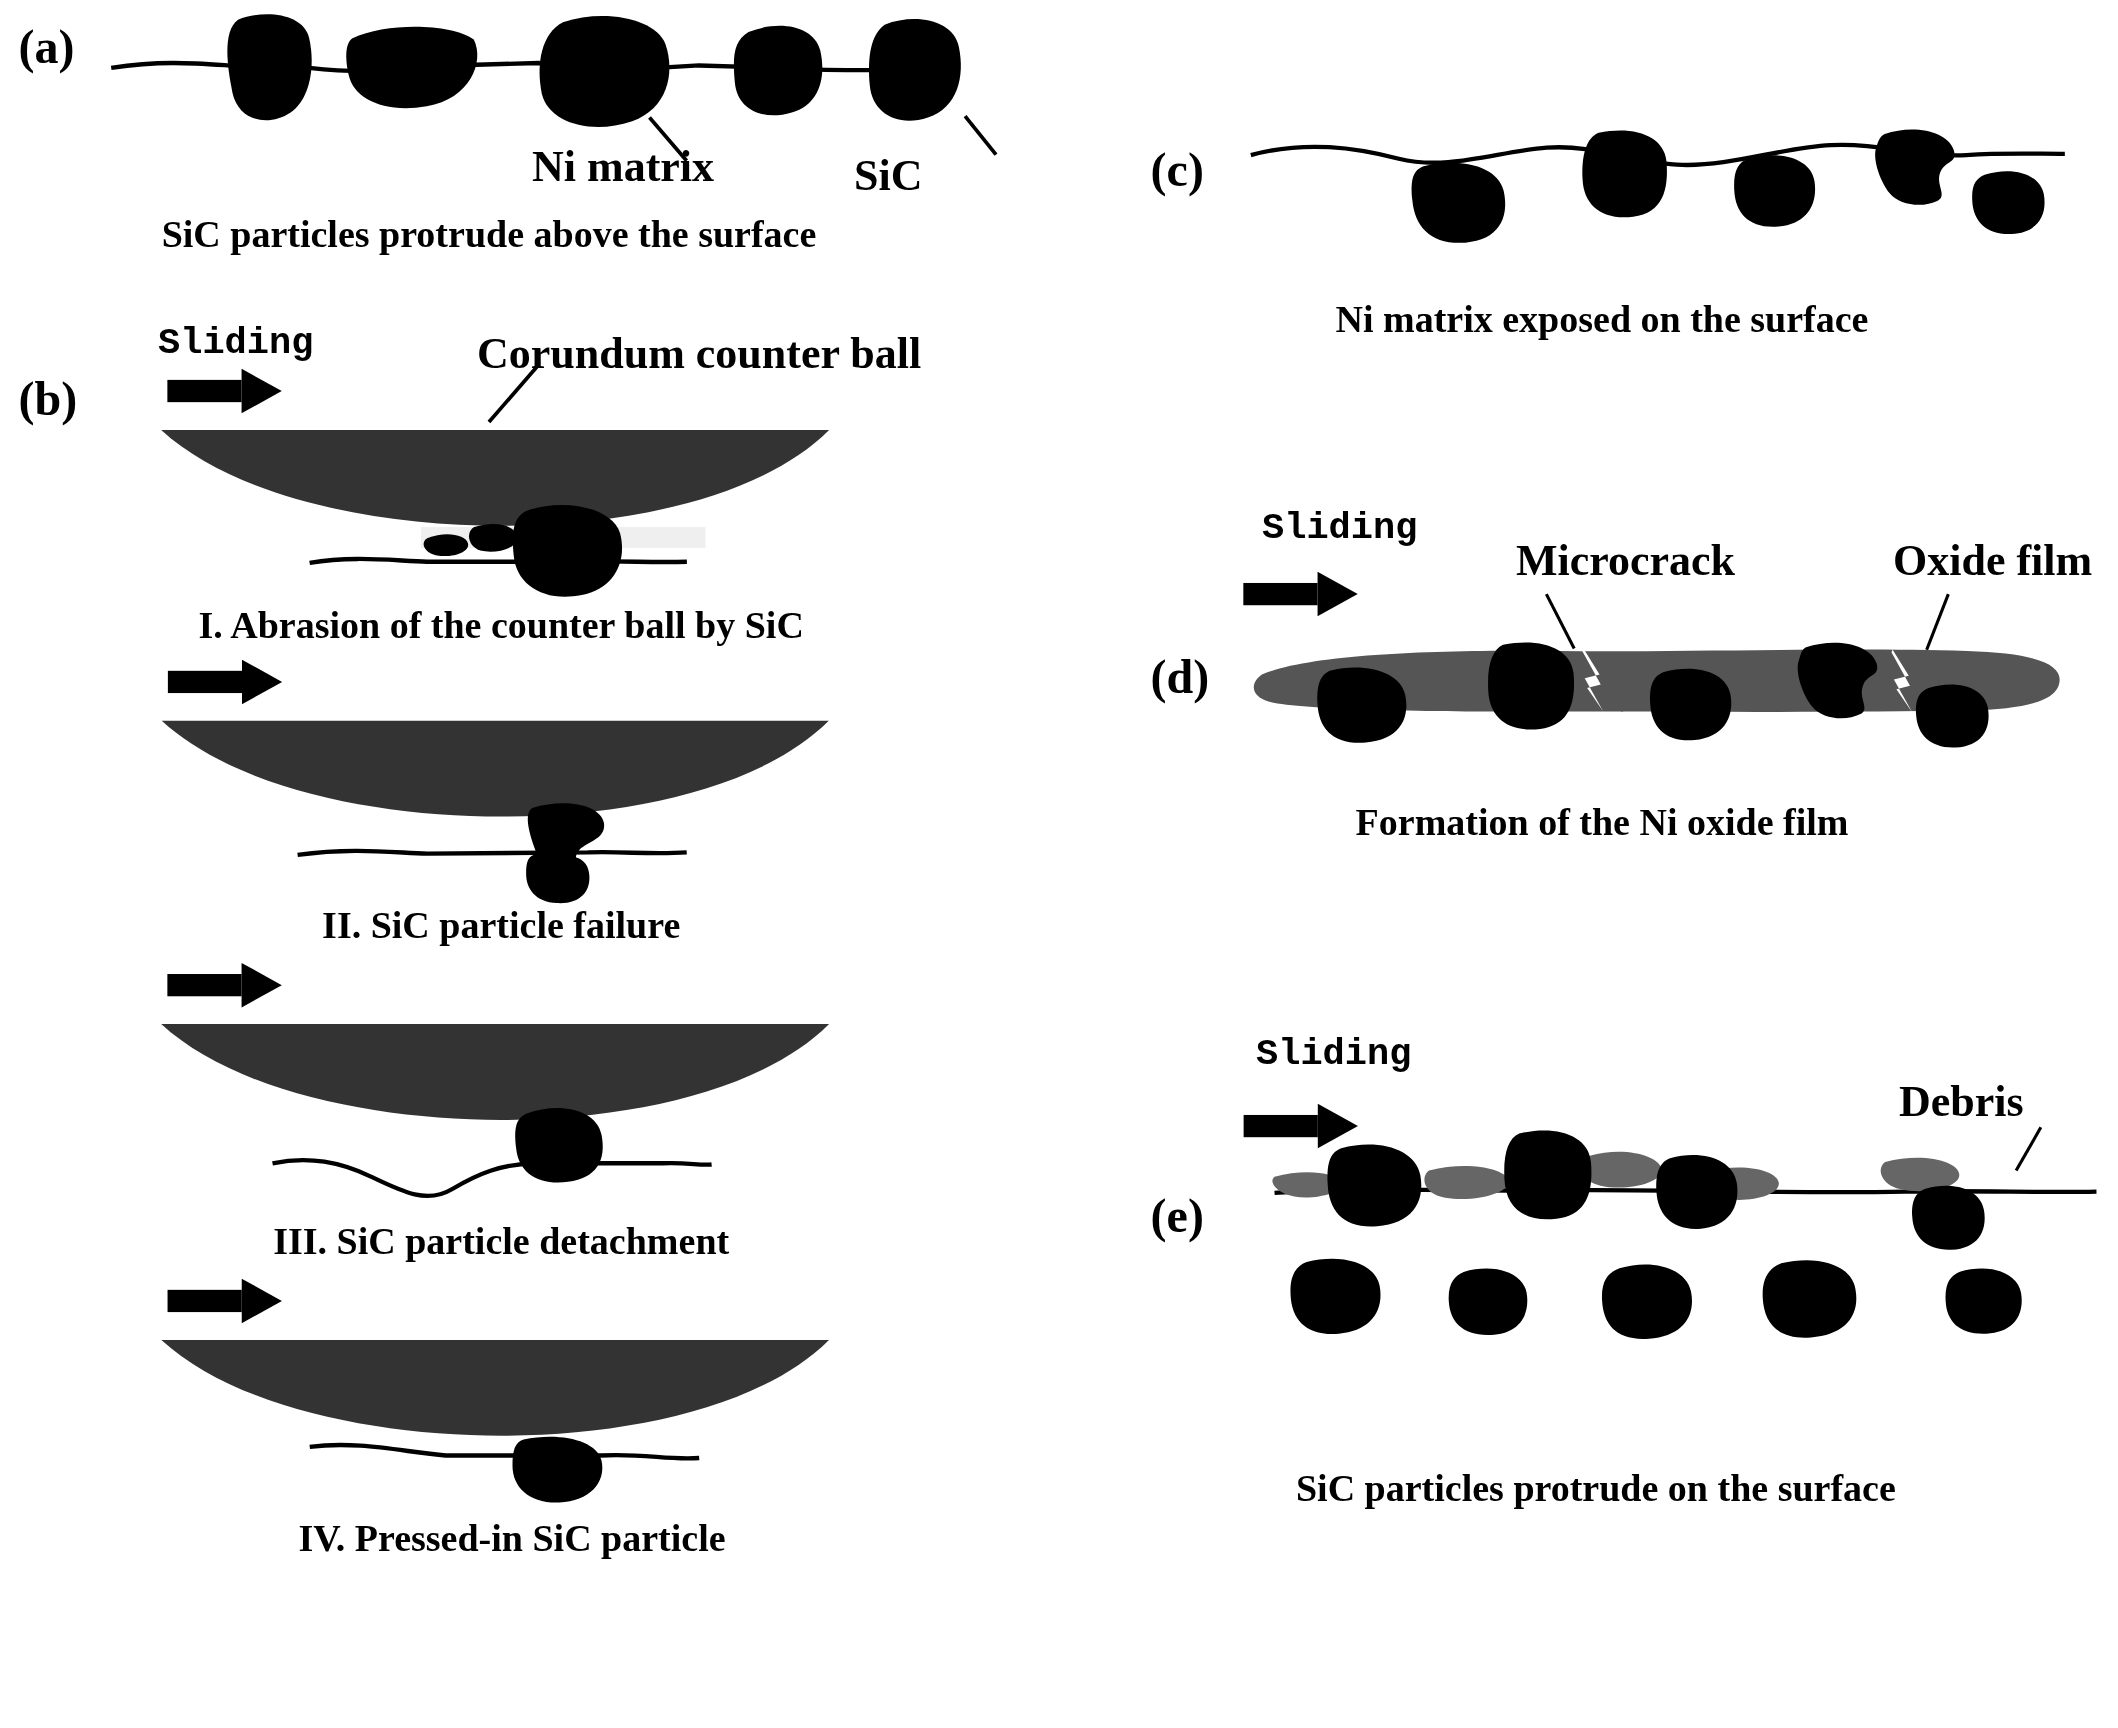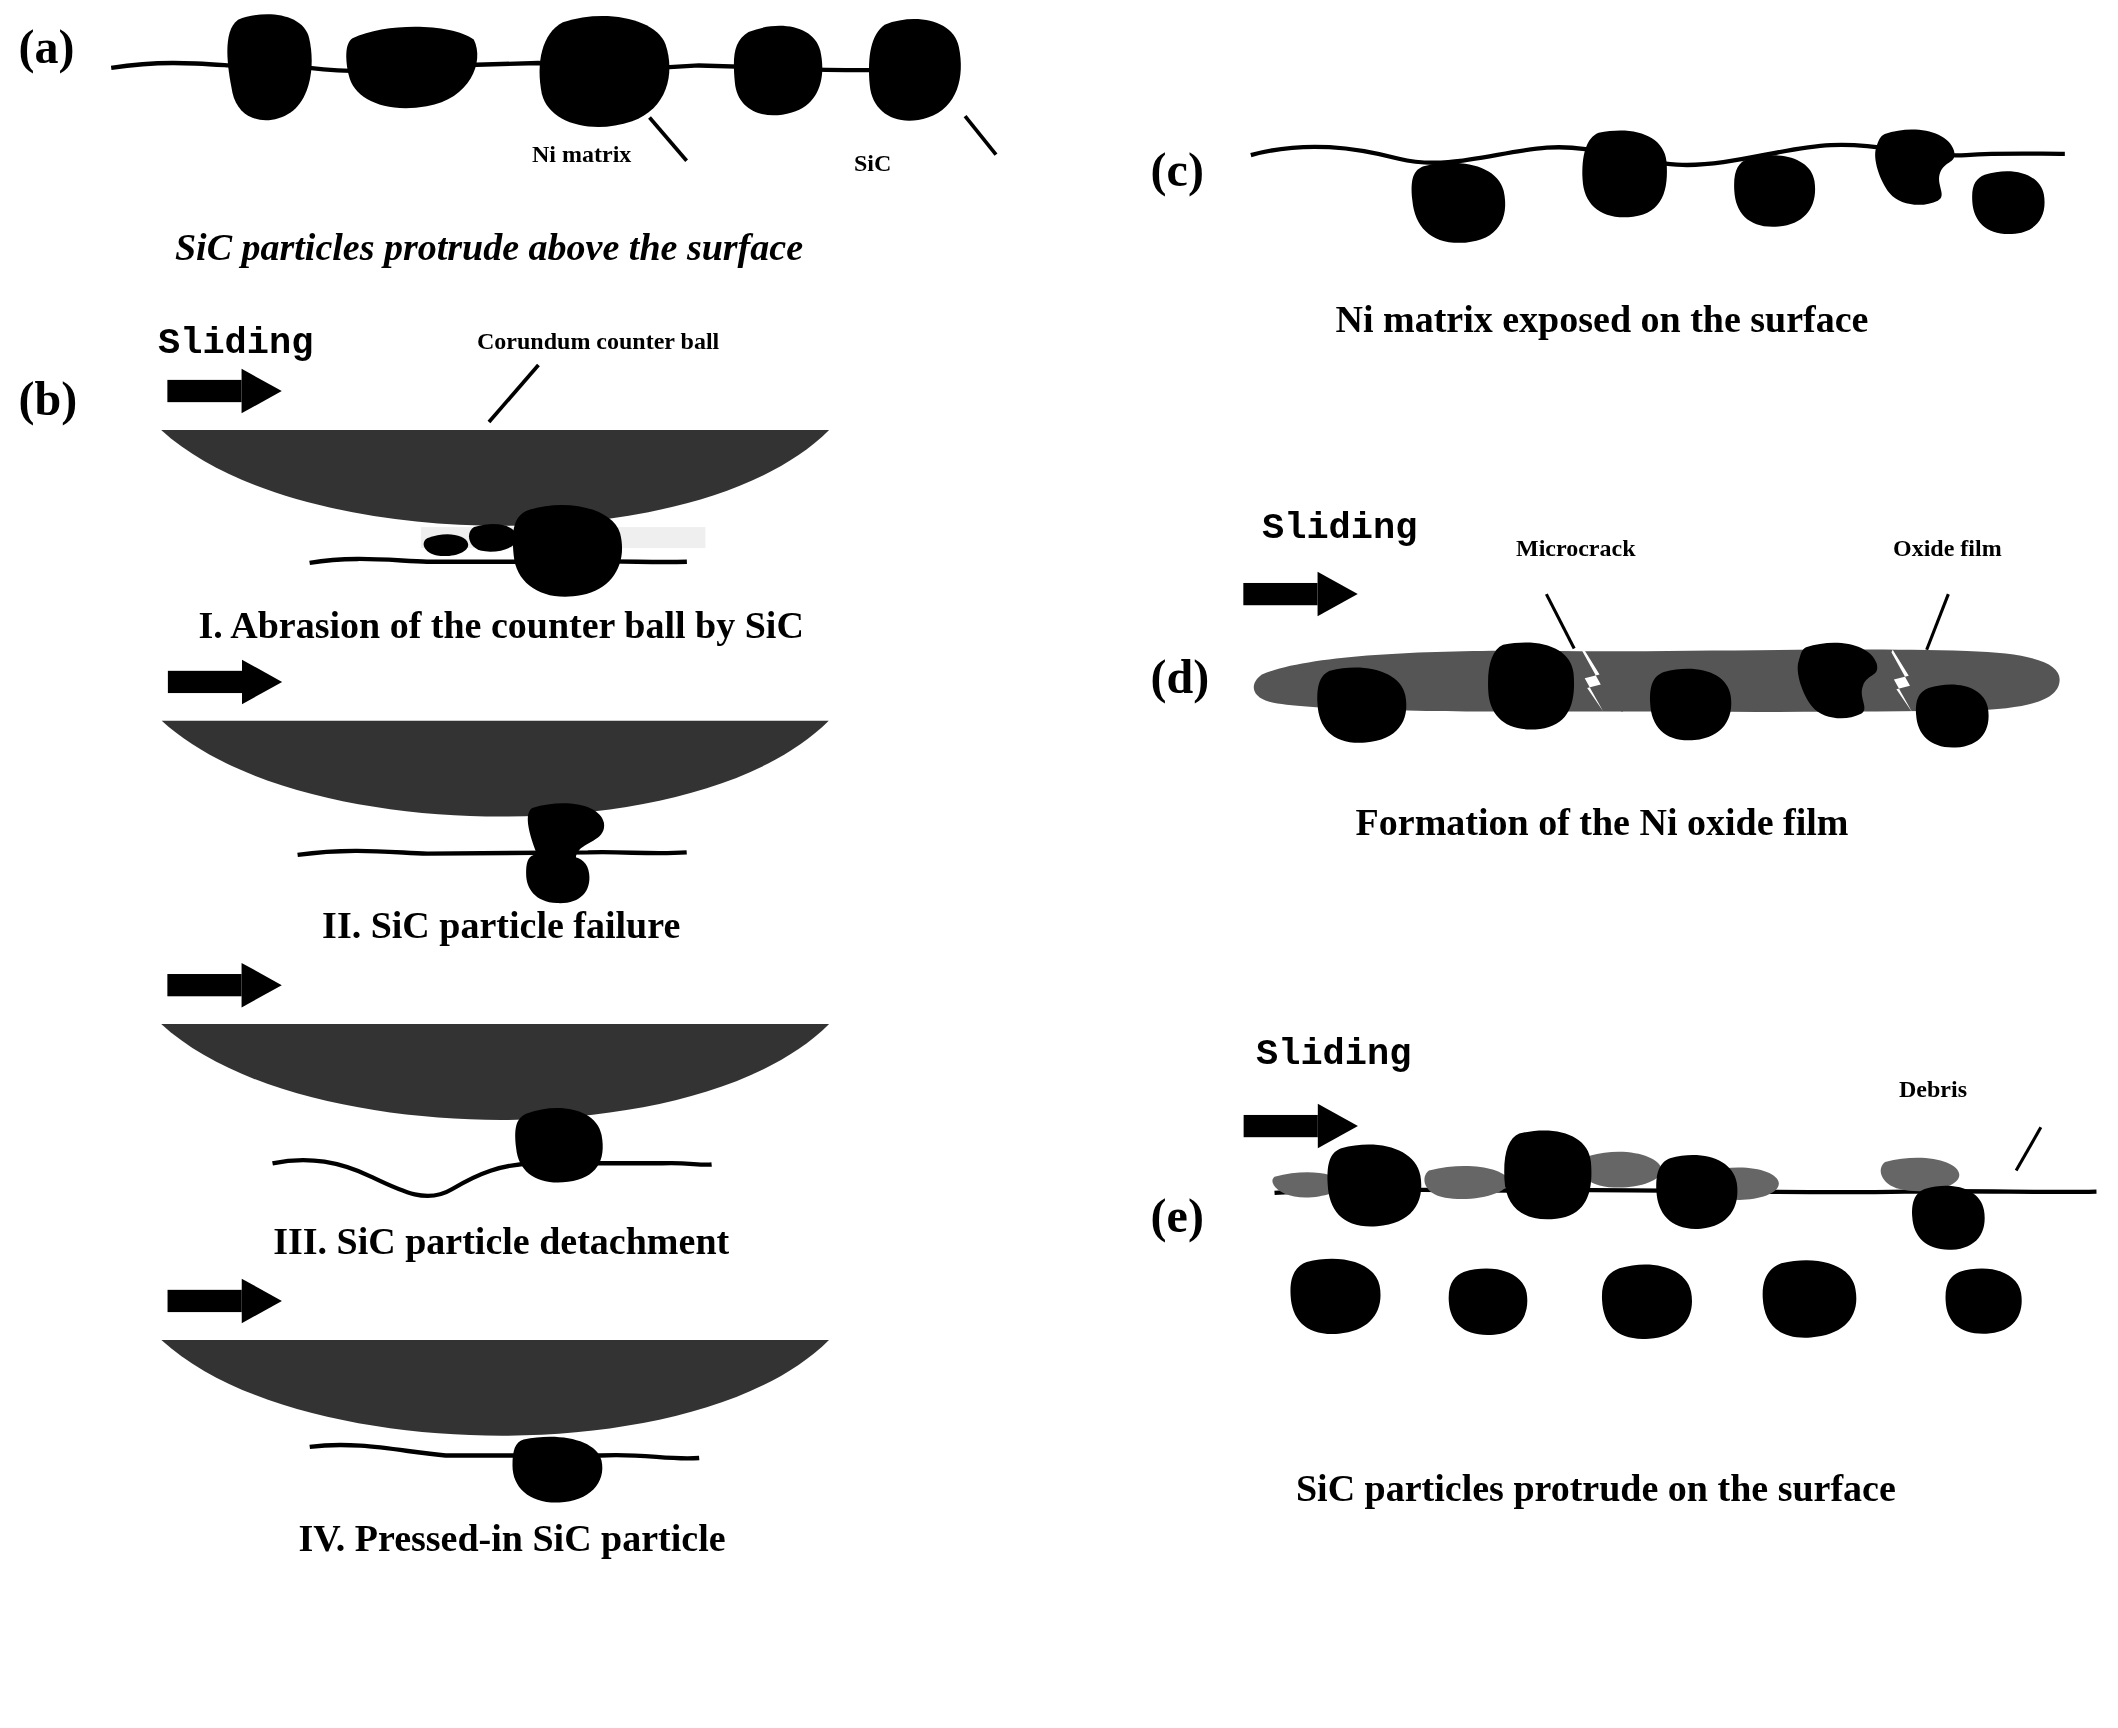--- a/index.html
+++ b/index.html
@@ -8,21 +8,21 @@
     color:#000;
     width:2119px;
     height:1729px;
     position:relative;
     overflow:hidden;
   }
   .panel{position:absolute;}
   .lbl{position:absolute;font-weight:bold;white-space:nowrap;}
   .panel-letter{font-size:48px;font-weight:bold;}
   .caption{font-size:38px;font-weight:bold;text-align:center;line-height:1.18;}
-  .small-lbl{font-size:24px;font-weight:bold;}
+  .small-lbl{font-size:44px;font-weight:bold;}
   svg{display:block;overflow:visible;}
   .sliding-word{font-size:37px;font-weight:bold;font-family:Liberation Mono, monospace;}
 </style>
 </head>
 <body>
 
 <div class="panel" style="left:0;top:0;width:1052px;height:266px;">
   <div class="lbl panel-letter" style="left:18.6px;top:18.6px;">(a)</div>
 
   <svg width="990" height="161" style="position:absolute;left:105px;top:6.2px;" viewBox="0 0 1600 260">
@@ -35,21 +35,21 @@
     <path d="M1040,42 C1090,22 1146,32 1156,72 C1166,116 1154,160 1110,172 C1064,186 1022,168 1018,124 C1014,82 1016,56 1040,42 Z" fill="#000"></path>
     <path d="M1260,30 C1312,10 1372,24 1380,66 C1390,114 1378,164 1330,180 C1282,196 1240,174 1236,128 C1232,80 1238,46 1260,30 Z" fill="#000"></path>
 
     <path d="M880,180 L940,250" stroke="#000" stroke-width="6" fill="none"></path>
     <path d="M1390,178 L1440,240" stroke="#000" stroke-width="6" fill="none"></path>
   </svg>
 
   <div class="lbl small-lbl" style="left:532px;top:141px;">Ni matrix</div>
   <div class="lbl small-lbl" style="left:854px;top:150px;">SiC</div>
 
-  <div class="caption" style="position:absolute;left:25px;top:225px;width:928px;font-style:italic;">SiC particles protrude above the surface</div>
+  <div class="caption" style="position:absolute;left:25px;top:212px;width:928px;">SiC particles protrude above the surface</div>
 </div>
 
 <div class="panel" style="left:0;top:322px;width:1052px;height:1398px;">
   <div class="lbl panel-letter" style="left:18.6px;top:49px;">(b)</div>
 
   <div class="lbl sliding-word" style="left:158px;top:0px;">Sliding</div>
   <div class="lbl small-lbl" style="left:477px;top:6.2px;">Corundum counter ball</div>
 
   <svg width="804" height="198" style="position:absolute;left:155px;top:43px;" viewBox="0 0 1300 320">
 

